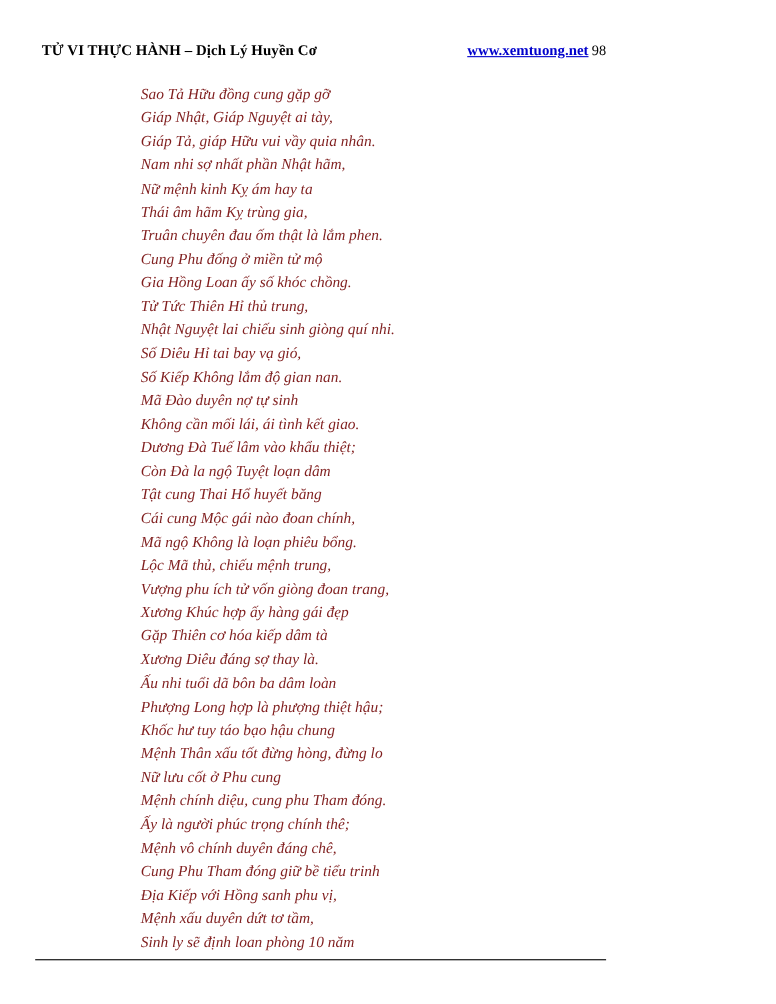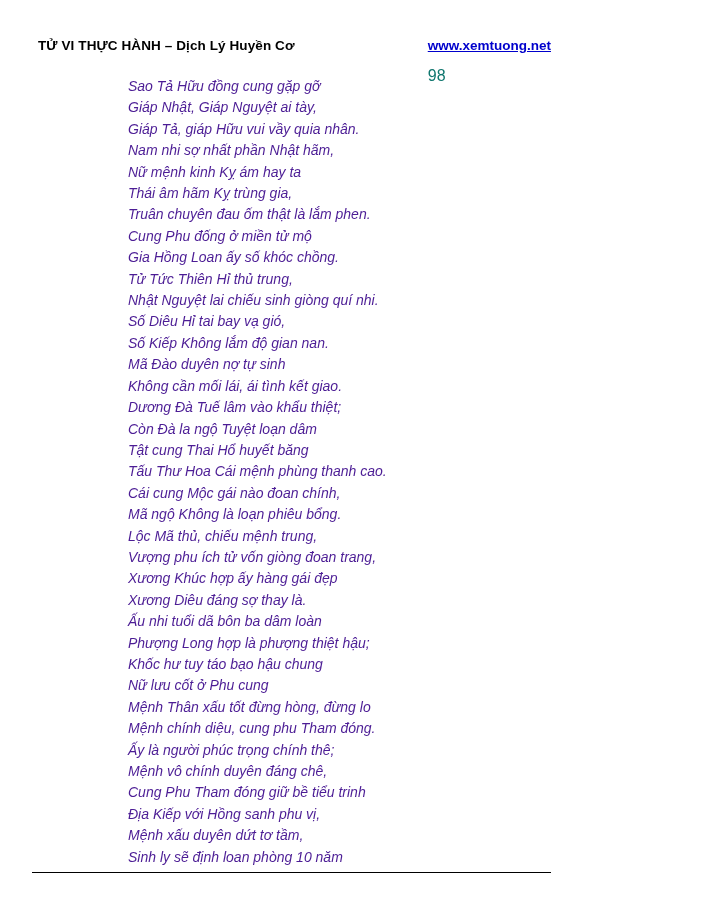--- a/index.html
+++ b/index.html
@@ -5,21 +5,21 @@
   html, body {
     margin: 0;
     padding: 0;
     background: #ffffff;
   }
   .page {
     position: relative;
     width: 583px;
     height: 913px;
     background: #ffffff;
-    font-family: Liberation Sans, sans-serif;
+    font-family: Liberation Serif, serif;
     box-sizing: border-box;
     overflow: hidden;
   }
   .header {
     position: absolute;
     top: 38px;
     left: 38px;
     right: 32px;
     display: flex;
     align-items: baseline;
@@ -28,54 +28,53 @@
   }
   .header-left {
     font-weight: bold;
     color: #000000;
     white-space: nowrap;
     letter-spacing: 0.1px;
   }
   .header-right {
     display: flex;
     align-items: baseline;
-    gap: 14px;
+    gap: 3px;
     white-space: nowrap;
-    flex-direction: column;
   }
   .header-url {
     font-weight: bold;
     color: #0000cc;
     text-decoration: underline;
     font-size: 13.5px;
   }
   .header-page {
-    color: #0f766e;
-    font-size: 16px;
+    color: #000000;
+    font-size: 13px;
     font-weight: normal;
   }
   .rule {
     position: absolute;
     left: 32px;
     right: 32px;
     top: 872px;
     border-top: 1px solid #000000;
     height: 0;
   }
   .poem {
     position: absolute;
     top: 76px;
     left: 128px;
     right: 40px;
   }
   .poem-line {
     font-style: italic;
     font-size: 14px;
     line-height: 21.4px;
-    color: #4c1d95;
+    color: #7f1d1d;
     white-space: nowrap;
   }
 </style>
 </head>
 <body>
 
 <div class="page">
 
   <div class="header">
     <div class="header-left">TỬ VI THỰC HÀNH – Dịch Lý Huyền Cơ</div>
@@ -97,32 +96,32 @@
     <div class="poem-line">Gia Hồng Loan ấy số khóc chồng.</div>
     <div class="poem-line">Tử Tức Thiên Hỉ thủ trung,</div>
     <div class="poem-line">Nhật Nguyệt lai chiếu sinh giòng quí nhi.</div>
     <div class="poem-line">Số Diêu Hỉ tai bay vạ gió,</div>
     <div class="poem-line">Số Kiếp Không lắm độ gian nan.</div>
     <div class="poem-line">Mã Đào duyên nợ tự sinh</div>
     <div class="poem-line">Không cần mối lái, ái tình kết giao.</div>
     <div class="poem-line">Dương Đà Tuế lâm vào khẩu thiệt;</div>
     <div class="poem-line">Còn Đà la ngộ Tuyệt loạn dâm</div>
     <div class="poem-line">Tật cung Thai Hổ huyết băng</div>
-    <div class="poem-line">Tấu Thư Hoa Cái mệnh phùng thanh cao.</div>
     <div class="poem-line">Cái cung Mộc gái nào đoan chính,</div>
     <div class="poem-line">Mã ngộ Không là loạn phiêu bổng.</div>
     <div class="poem-line">Lộc Mã thủ, chiếu mệnh trung,</div>
     <div class="poem-line">Vượng phu ích tử vốn giòng đoan trang,</div>
     <div class="poem-line">Xương Khúc hợp ấy hàng gái đẹp</div>
+    <div class="poem-line">Gặp Thiên cơ hóa kiếp dâm tà</div>
     <div class="poem-line">Xương Diêu đáng sợ thay là.</div>
     <div class="poem-line">Ấu nhi tuổi dã bôn ba dâm loàn</div>
     <div class="poem-line">Phượng Long hợp là phượng thiệt hậu;</div>
     <div class="poem-line">Khốc hư tuy táo bạo hậu chung</div>
+    <div class="poem-line">Mệnh Thân xấu tốt đừng hòng, đừng lo</div>
     <div class="poem-line">Nữ lưu cốt ở Phu cung</div>
-    <div class="poem-line">Mệnh Thân xấu tốt đừng hòng, đừng lo</div>
     <div class="poem-line">Mệnh chính diệu, cung phu Tham đóng.</div>
     <div class="poem-line">Ấy là người phúc trọng chính thê;</div>
     <div class="poem-line">Mệnh vô chính duyên đáng chê,</div>
     <div class="poem-line">Cung Phu Tham đóng giữ bề tiểu trinh</div>
     <div class="poem-line">Địa Kiếp với Hồng sanh phu vị,</div>
     <div class="poem-line">Mệnh xấu duyên dứt tơ tầm,</div>
     <div class="poem-line">Sinh ly sẽ định loan phòng 10 năm</div>
 
   </div>
 

